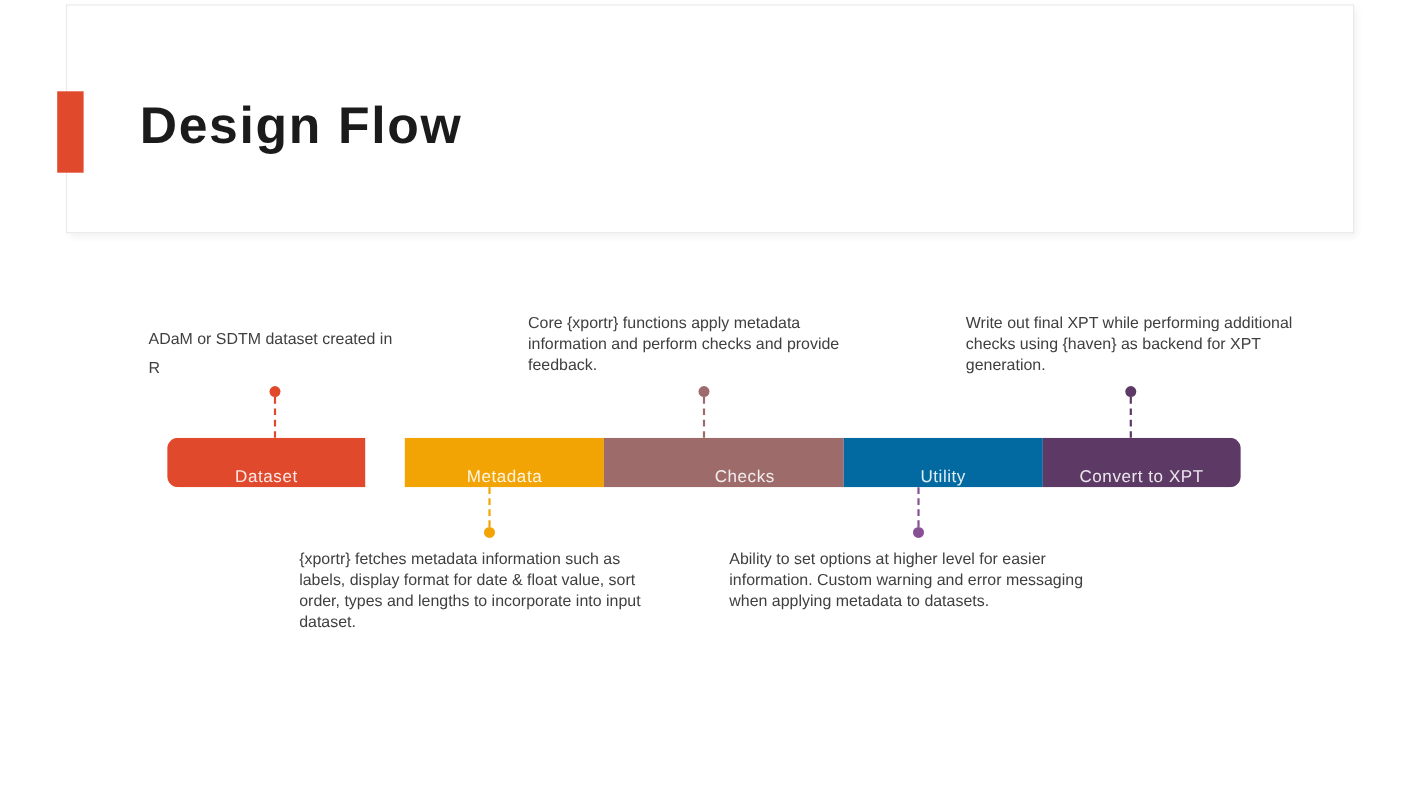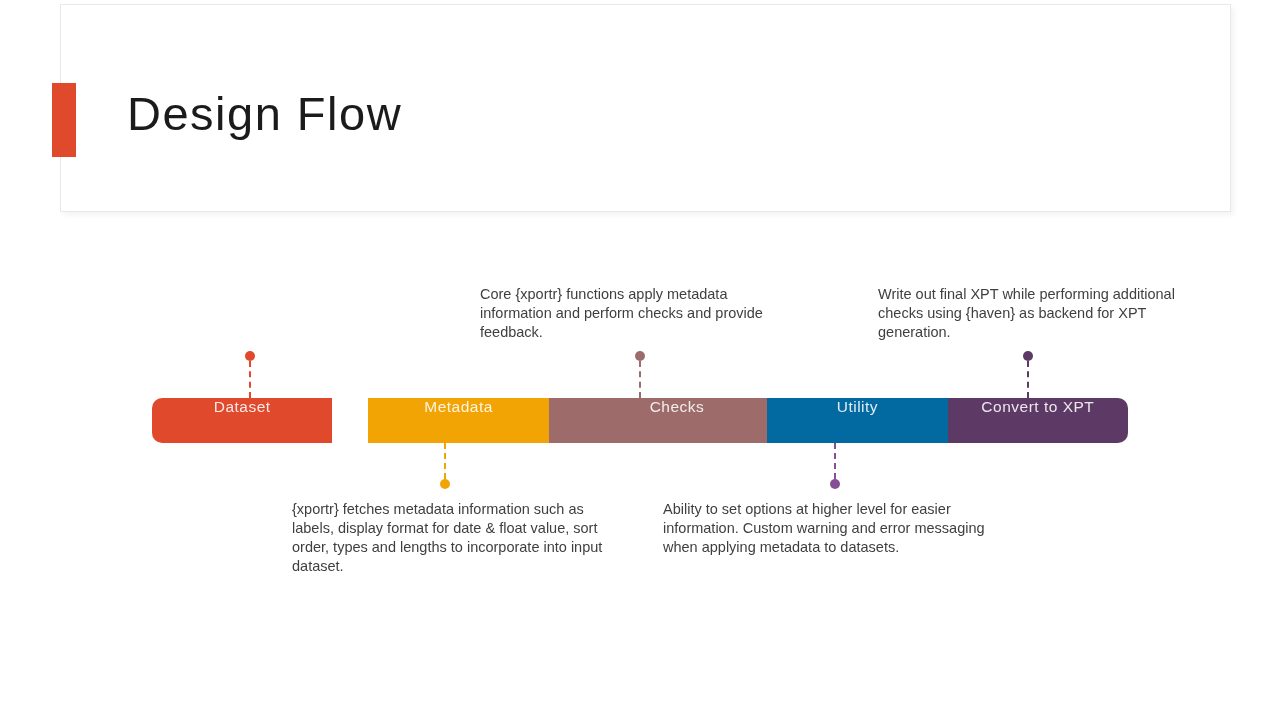--- a/index.html
+++ b/index.html
@@ -30,40 +30,40 @@
     left: 52px;
     top: 83px;
     width: 24px;
     height: 74px;
   }
   .slide-title {
     position: absolute;
     left: 127px;
     top: 86px;
     font-size: 47px;
-    font-weight: 400;
+    font-weight: 700;
     letter-spacing: 1.5px;
     color: #1b1b1b;
   }
 
   
   .process-bar {
     position: absolute;
     left: 152px;
     top: 398px;
     width: 976px;
     height: 45px;
     display: flex;
     border-radius: 10px;
     overflow: hidden;
   }
   .segment {
     flex: 1;
     display: flex;
-    align-items: flex-start;
+    align-items: flex-end;
     justify-content: center;
   }
   .segment span {
     color: rgba(255,255,255,0.88);
     font-size: 15.5px;
     letter-spacing: 0.5px;
   }
 
   
   .connector {
@@ -96,21 +96,21 @@
   .desc {
     position: absolute;
     text-align: left;
     color: #3f3f3f;
     font-size: 14.5px;
     line-height: 1.32;
   }
   #desc-dataset  { left: 135px; top: 296px; width: 230px; line-height: 1.8; }
   #desc-checks   { left: 480px; top: 285px; width: 320px; }
   #desc-convert  { left: 878px; top: 285px; width: 300px; }
-  #desc-metadata { left: 292px; top: 500px; width: 336px; }
+  #desc-metadata { left: 272px; top: 500px; width: 336px; }
   #desc-utility  { left: 663px; top: 500px; width: 344px; }
 </style>
 </head>
 <body>
 
 <div class="slide">
 
   <div class="title-box"></div>
   <div class="accent-bar" style="background-color: rgb(224, 73, 44);"></div>
   <h1 class="slide-title">Design Flow</h1>
@@ -148,18 +148,19 @@
 
   <div class="connector bottom" id="conn-metadata">
     <div class="line" style="border-left-color: rgb(242, 164, 5);"></div>
     <div class="dot" style="background-color: rgb(242, 164, 5);"></div>
   </div>
   <div class="connector bottom" id="conn-utility">
     <div class="line" style="border-left-color: rgb(135, 80, 149);"></div>
     <div class="dot" style="background-color: rgb(135, 80, 149);"></div>
   </div>
 
+  <div class="desc" id="desc-dataset">ADaM or SDTM dataset created in R</div>
   <div class="desc" id="desc-checks">Core {xportr} functions apply metadata information and perform checks and provide feedback.</div>
   <div class="desc" id="desc-convert">Write out final XPT while performing additional checks using {haven} as backend for XPT generation.</div>
   <div class="desc" id="desc-metadata">{xportr} fetches metadata information such as labels, display format for date &amp; float value, sort order, types and lengths to incorporate into input dataset.</div>
   <div class="desc" id="desc-utility">Ability to set options at higher level for easier information. Custom warning and error messaging when applying metadata to datasets.</div>
 
 </div>
 
 </body></html>

